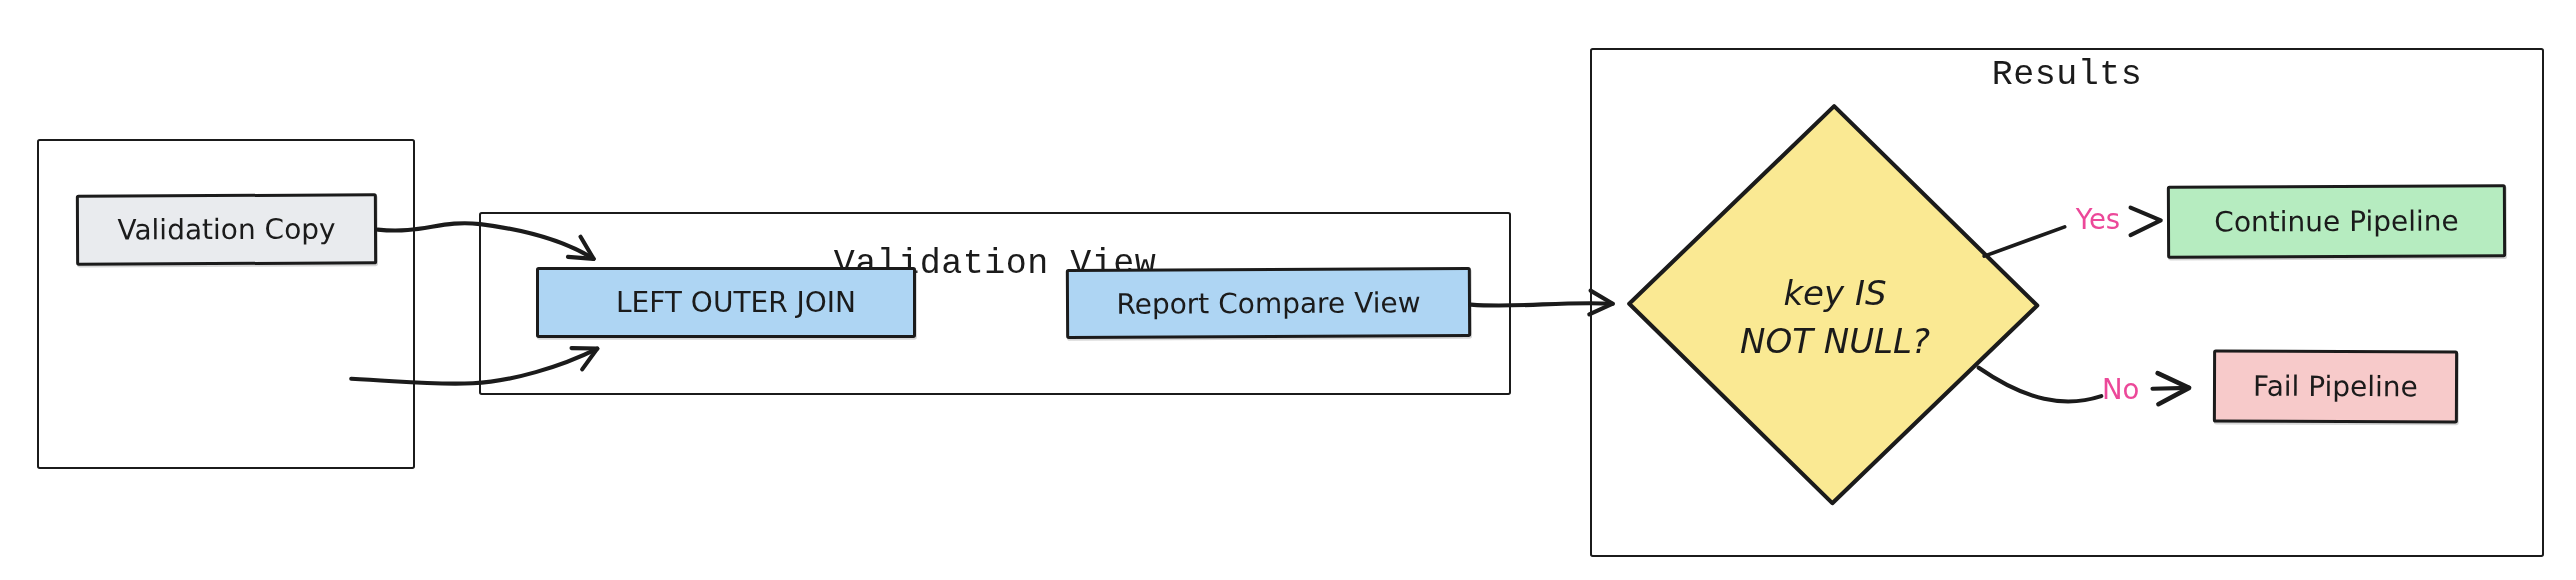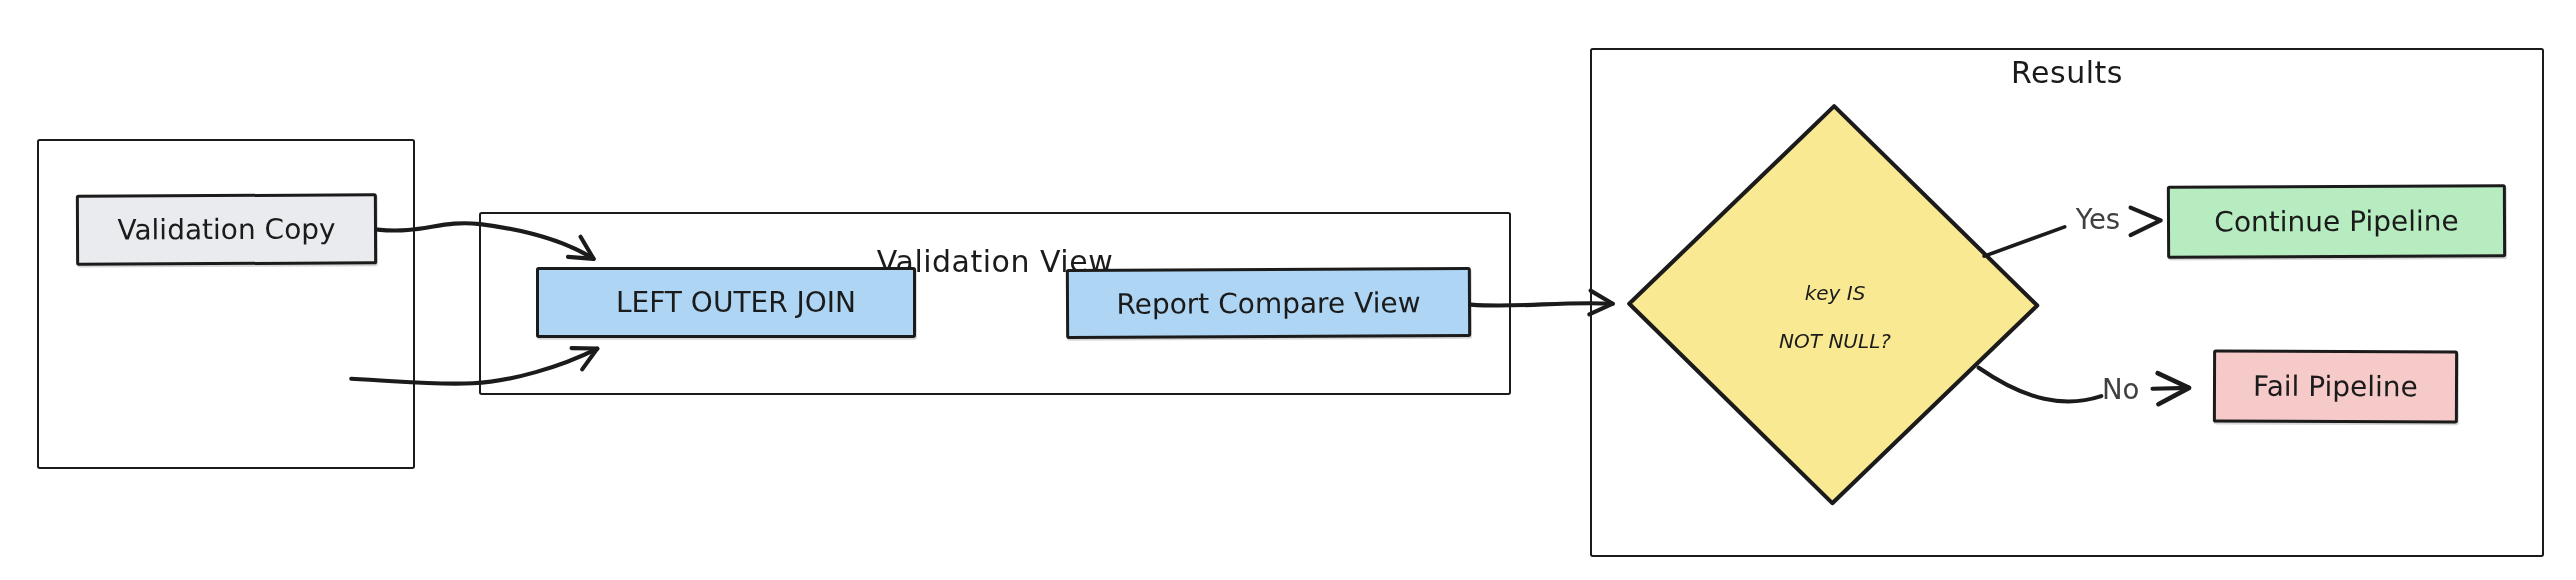--- a/index.html
+++ b/index.html
@@ -19,24 +19,25 @@
   .group {
     position: absolute;
     border: 2.7px solid #1b1b1b;
     border-radius: 2.7px;
     background: transparent;
     box-sizing: border-box;
   }
   .group-title {
     position: absolute;
     text-align: center;
-    font-size: 30px;
+    font-size: 35px;
     letter-spacing: 0.5px;
     color: #1b1b1b;
     white-space: nowrap;
+    font-family: Liberation Mono, monospace;
   }
   .node {
     position: absolute;
     border: 3.7px solid #1b1b1b;
     border-radius: 2.7px;
     box-sizing: border-box;
     display: flex;
     align-items: center;
     justify-content: center;
     font-size: 28px;
@@ -64,31 +65,31 @@
     left: 0; top: 0;
     width: 2576px; height: 580px;
     z-index: 5;
     pointer-events: none;
   }
   .decision-label {
     position: absolute;
     left: 1675px; top: 269px;
     width: 320px;
     text-align: center;
-    font-size: 20px;
+    font-size: 34px;
     font-style: italic;
     line-height: 48px;
     z-index: 6;
     color: #1b1b1b;
   }
   .edge-label {
     position: absolute;
     font-size: 27.5px;
     z-index: 6;
-    color: #404040;
+    color: #ec4899;
     white-space: nowrap;
   }
   #label-yes { left: 2067px; top: 203px; width: 62px; text-align: center; }
   #label-no  { left: 2102px; top: 373px; width: 48px; text-align: left; }
 </style>
 </head>
 <body>
 
 <div class="canvas">
 

